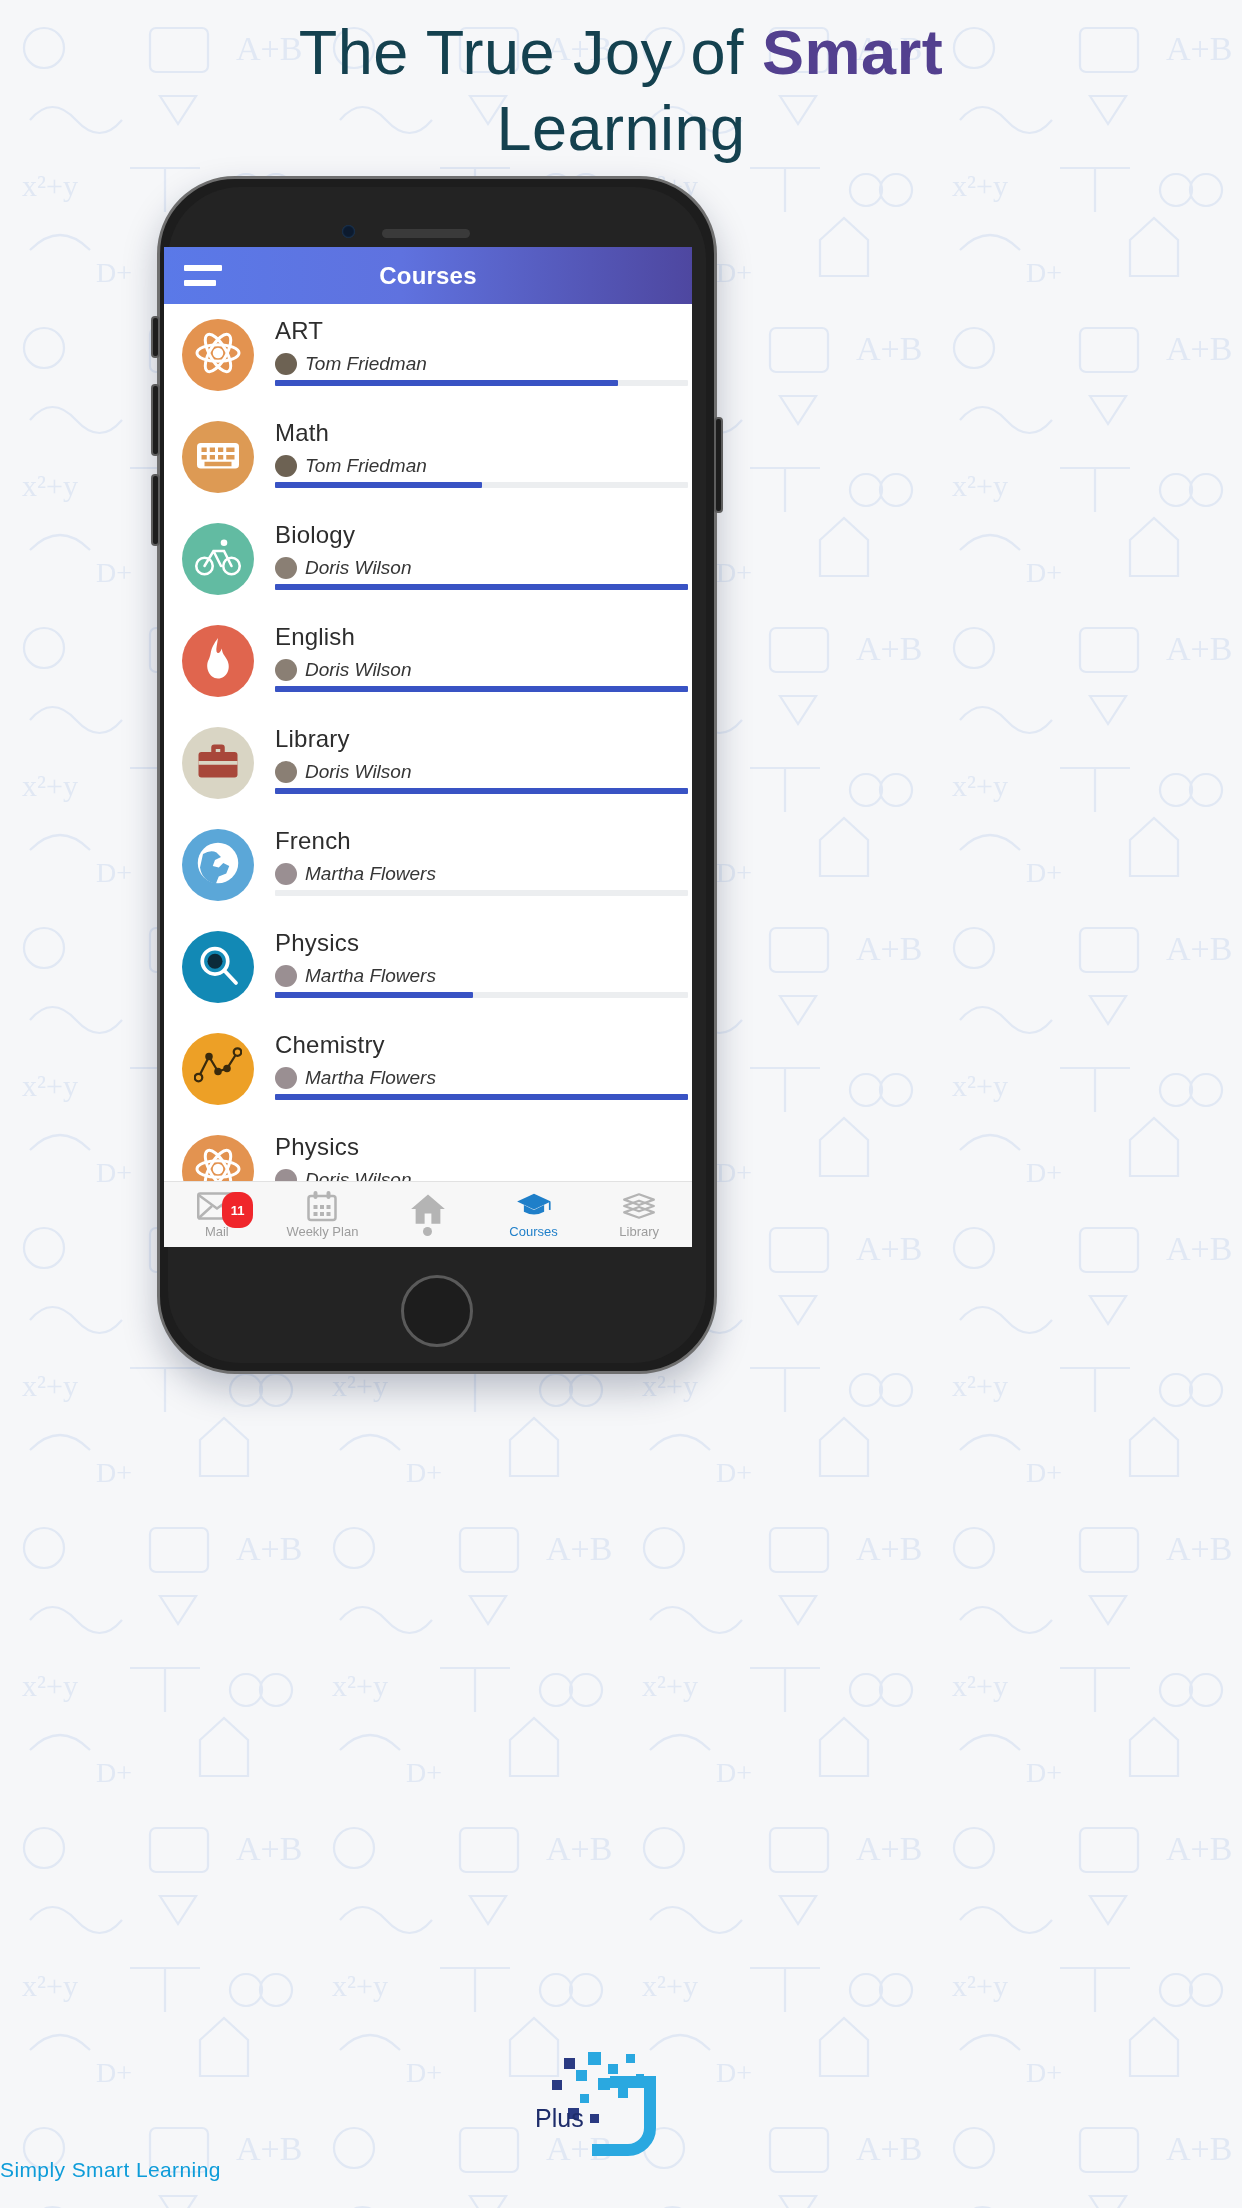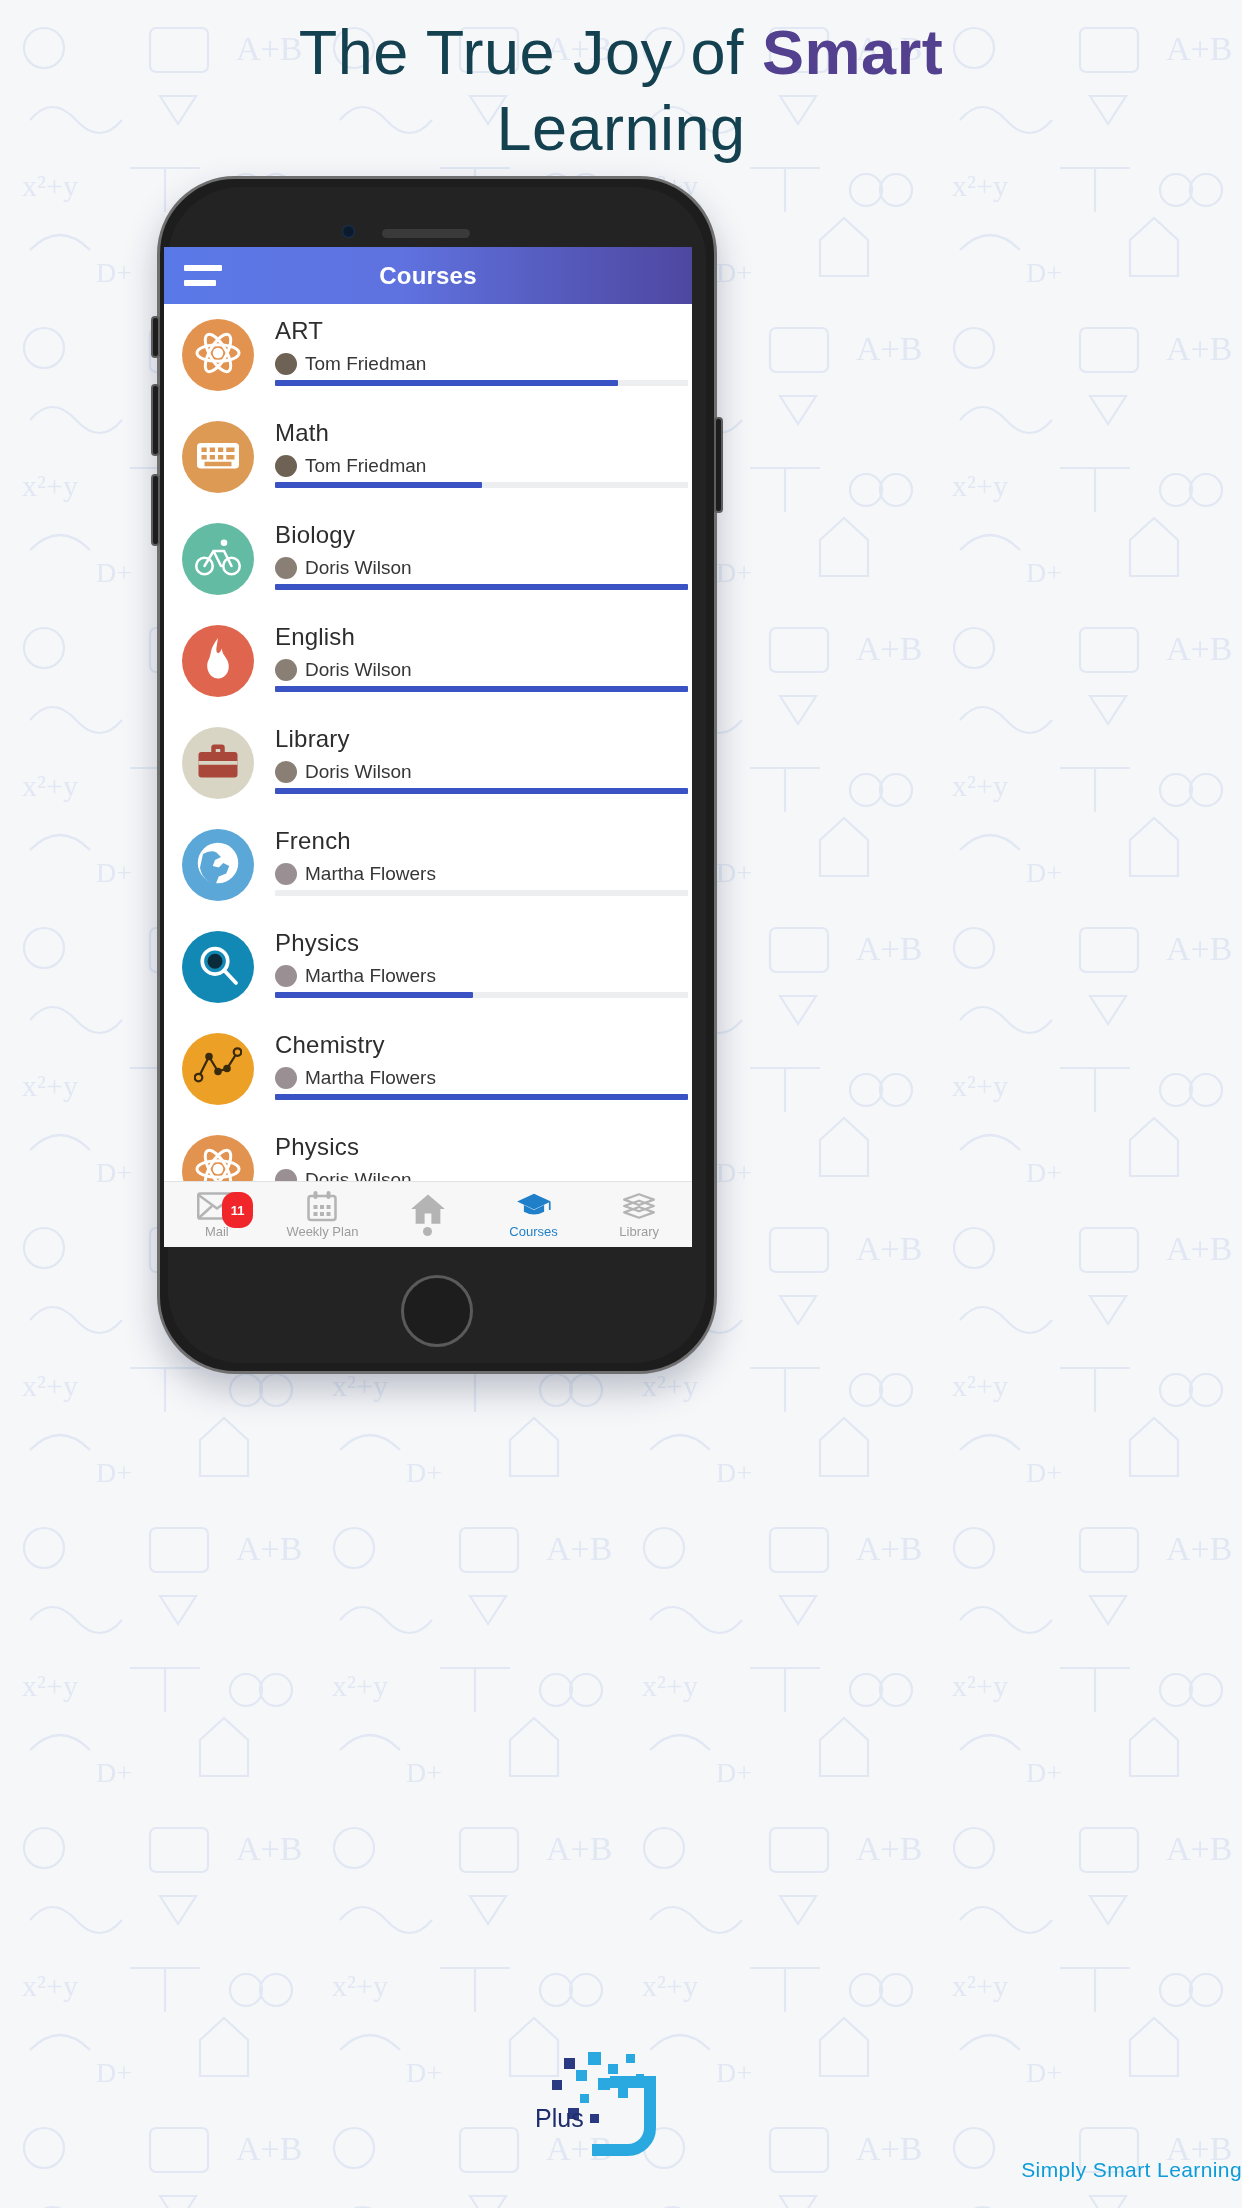--- a/index.html
+++ b/index.html
@@ -92,21 +92,21 @@
     width:72px; height:72px; border-radius:50%;
     flex:0 0 72px; margin-top:3px;
     display:flex; align-items:center; justify-content:center;
   }
   .avatar-circle svg { width:48px; height:48px; }
   .row-body { flex:1; margin-left:21px; padding-right:0; position:relative; }
   .course-name {
     font-size:24px; color:#2d2d2d; font-weight:400;
     line-height:30px; letter-spacing:.2px;
   }
-  .teacher-line { display:flex; align-items:center; margin-top:7px; }
+  .teacher-line { display:flex; align-items:center; margin-top:7px;font-style:italic; }
   .teacher-pic {
     width:22px; height:22px; border-radius:50%; flex:0 0 22px;
     margin-right:8px; background:#b9c2cc; overflow:hidden; position:relative;
   }
   .teacher-name { font-size:19px; color:#363636; line-height:22px; }
   .progress-wrap {
     position:absolute; left:0; right:4px; bottom:-11px; height:6px;
     background:#eceef0; border-radius:1px;
   }
   .progress-fill { height:100%; background:#3953c4; border-radius:1px; }
@@ -130,21 +130,21 @@
     position:absolute; top:2px; left:55%;
     background:#f0262b; color:#fff; font-size:13px; font-weight:700;
     border-radius:13px; min-width:31px; height:36px;
     display:flex; align-items:center; justify-content:center; padding:0 5px;
   }
   .dot-ind { width:9px; height:9px; border-radius:50%; background:#b4b4b4; }
 
   
   .logo-block {
     position:absolute; left:0; bottom:26px; width:100%;
-    text-align:right; z-index:4;
+    text-align:left; z-index:4;
   }
   .logo-mark { display:block; margin:0 auto 2px; }
   .logo-word {
     font-size:60px; font-weight:700; letter-spacing:-1px; line-height:60px;
   }
   .logo-word .c1 { color:#0d9cd9; }
   .logo-word .c2 { color:#1e2d6b; }
   .logo-tag { font-size:21px; color:#0d9cd9; letter-spacing:.4px; margin-top:-4px;}
   .logo-plus {
     font-size:25px; color:#1e2d6b; font-weight:400;

